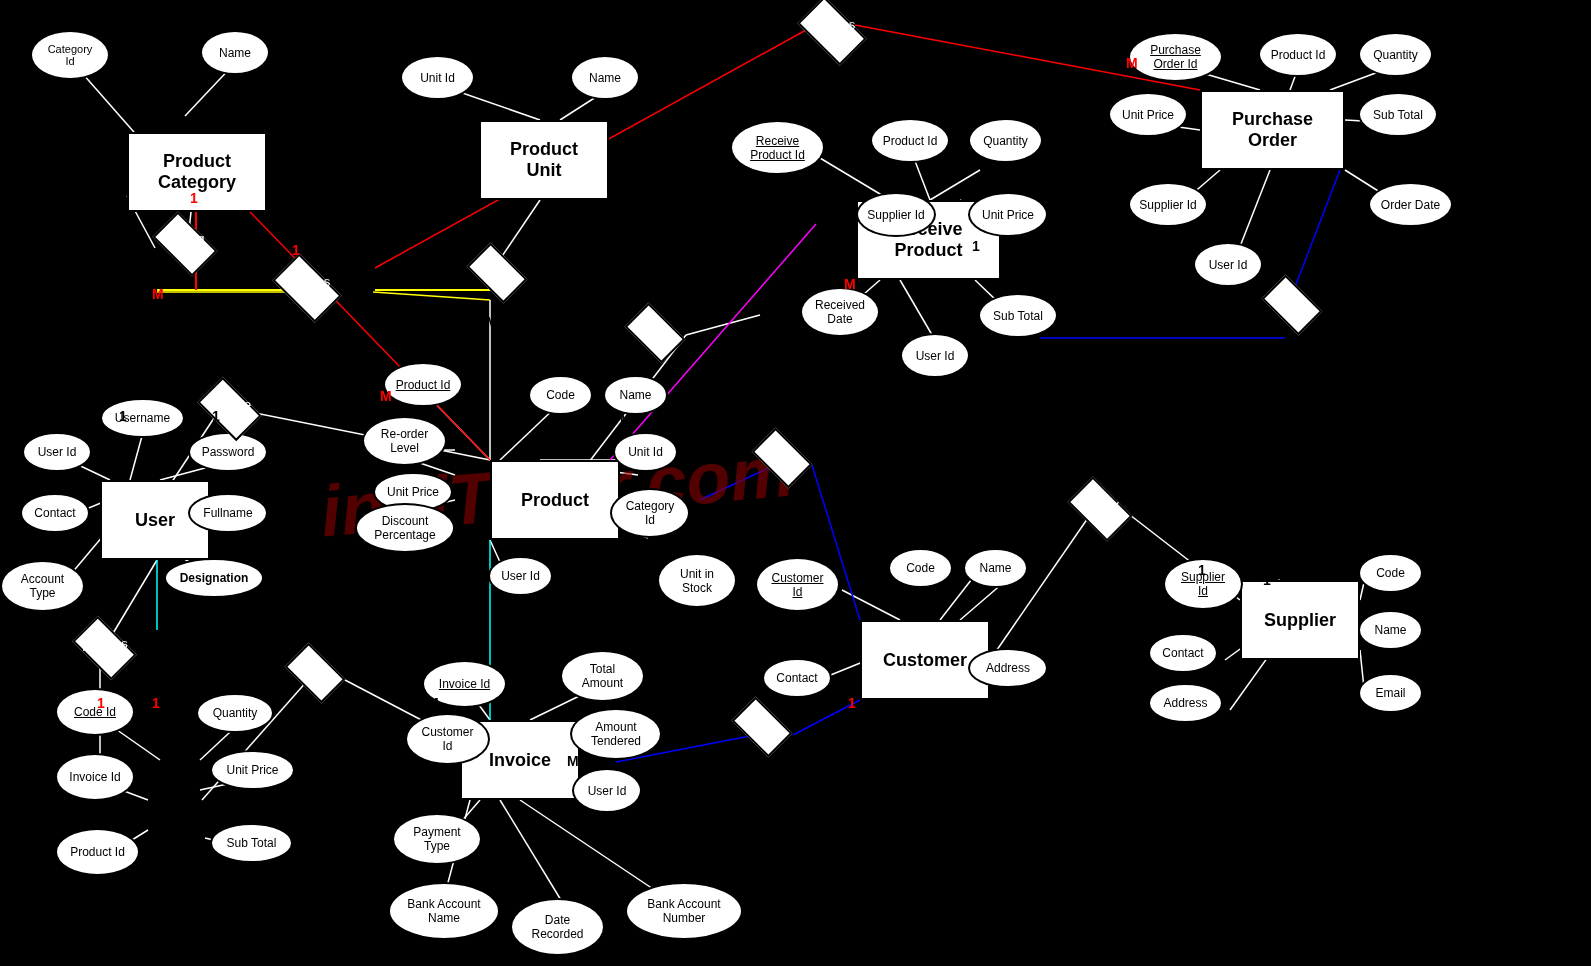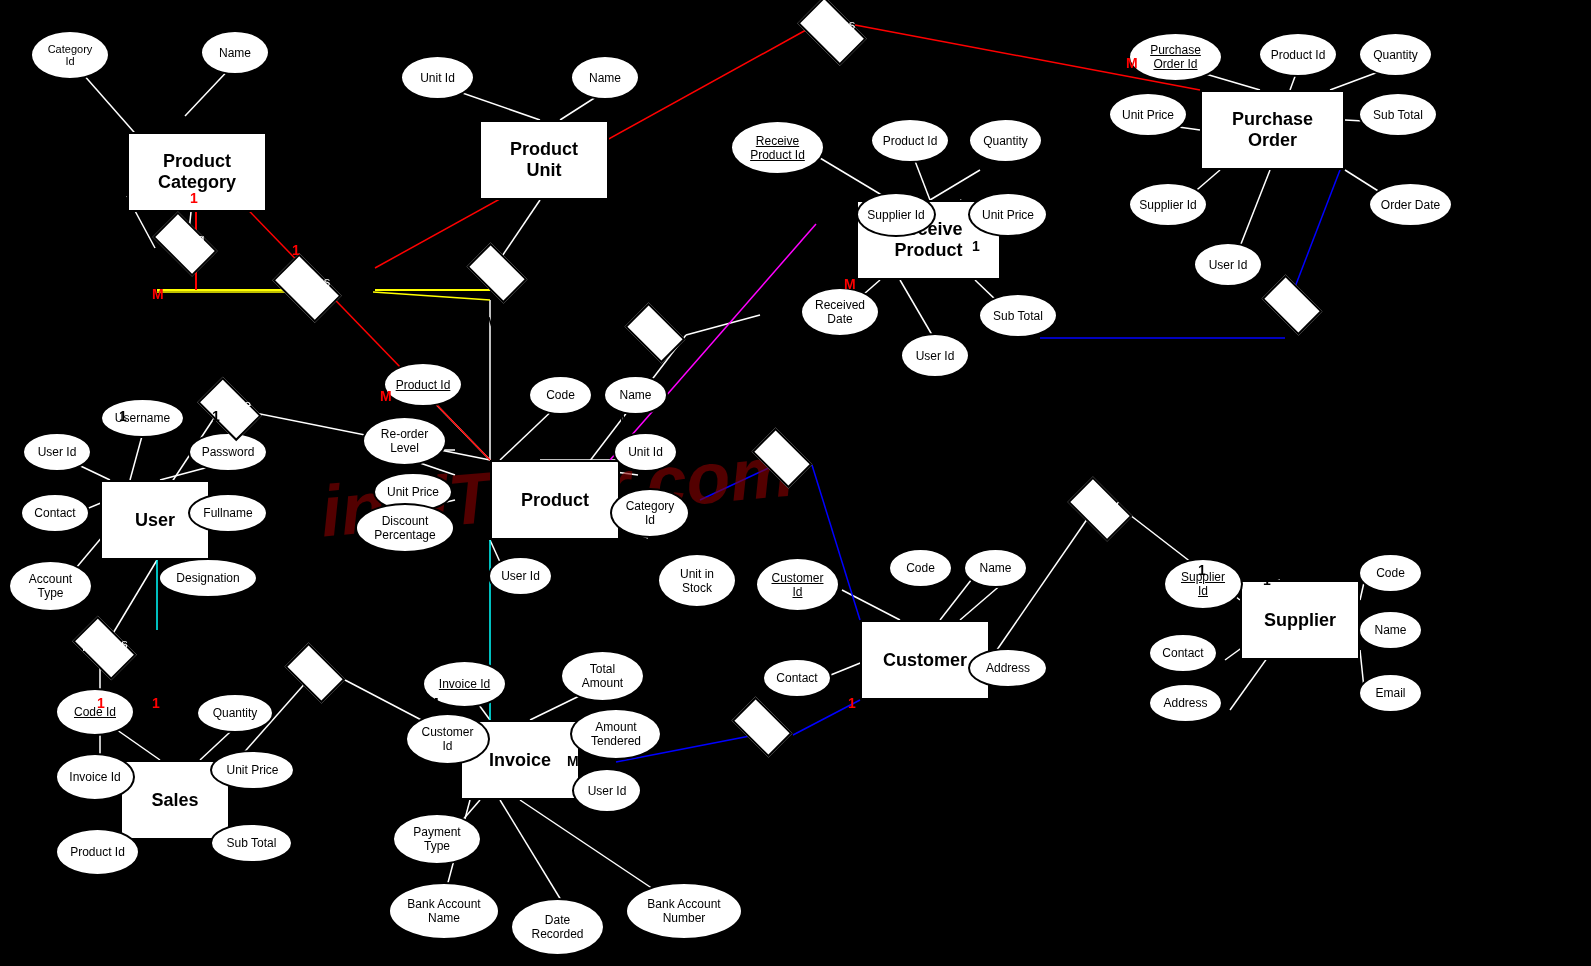--- a/index.html
+++ b/index.html
@@ -230,23 +230,20 @@
   </div>
 
   <div class="entity" style="left:1240px;top:580px;width:120px;height:80px;">
     <span>Supplier</span>
   </div>
 
   <div class="entity" style="left:460px;top:720px;width:120px;height:80px;">
     <span>Invoice</span>
   </div>
 
-  <div class="entity" style="left:120px;top:760px;width:110px;height:80px;">
-    <span>Sales</span>
-  </div>
 
   <div class="oval" style="left:30px;top:30px;width:80px;height:50px;font-size:11px;">Category<br>Id</div>
   <div class="oval" style="left:200px;top:30px;width:70px;height:45px;">Name</div>
 
   <div class="oval" style="left:400px;top:55px;width:75px;height:45px;">Unit Id</div>
   <div class="oval" style="left:570px;top:55px;width:70px;height:45px;">Name</div>
 
   <div class="oval" style="left:730px;top:120px;width:95px;height:55px;">
       <span style="text-decoration:underline;">Receive<br>Product Id</span>
     </div>
@@ -280,22 +277,22 @@
   <div class="oval" style="left:373px;top:472px;width:80px;height:40px;">Unit Price</div>
   <div class="oval" style="left:362px;top:416px;width:85px;height:50px;">Re-order<br>Level</div>
   <div class="oval" style="left:355px;top:503px;width:100px;height:50px;">Discount<br>Percentage</div>
   <div class="oval" style="left:488px;top:556px;width:65px;height:40px;">User Id</div>
 
   <div class="oval" style="left:22px;top:432px;width:70px;height:40px;">User Id</div>
   <div class="oval" style="left:100px;top:398px;width:85px;height:40px;">Username</div>
   <div class="oval" style="left:188px;top:432px;width:80px;height:40px;">Password</div>
   <div class="oval" style="left:20px;top:493px;width:70px;height:40px;">Contact</div>
   <div class="oval" style="left:188px;top:493px;width:80px;height:40px;">Fullname</div>
-  <div class="oval" style="left:8px;top:560px;width:85px;height:52px;">Account<br>Type</div>
-  <div class="oval" style="left:158px;top:558px;width:100px;height:40px;">Designation</div>
+  <div class="oval" style="left:0;top:560px;width:85px;height:52px;">Account<br>Type</div>
+  <div class="oval" style="left:164px;top:558px;width:100px;height:40px;font-weight:bold;">Designation</div>
 
   <div class="oval" style="left:755px;top:557px;width:85px;height:55px;">
       <span style="text-decoration:underline;">Customer<br>Id</span>
     </div>
   <div class="oval" style="left:888px;top:548px;width:65px;height:40px;">Code</div>
   <div class="oval" style="left:963px;top:548px;width:65px;height:40px;">Name</div>
   <div class="oval" style="left:762px;top:658px;width:70px;height:40px;">Contact</div>
   <div class="oval" style="left:968px;top:648px;width:80px;height:40px;">Address</div>
 
   <div class="oval" style="left:1163px;top:558px;width:80px;height:52px;">

